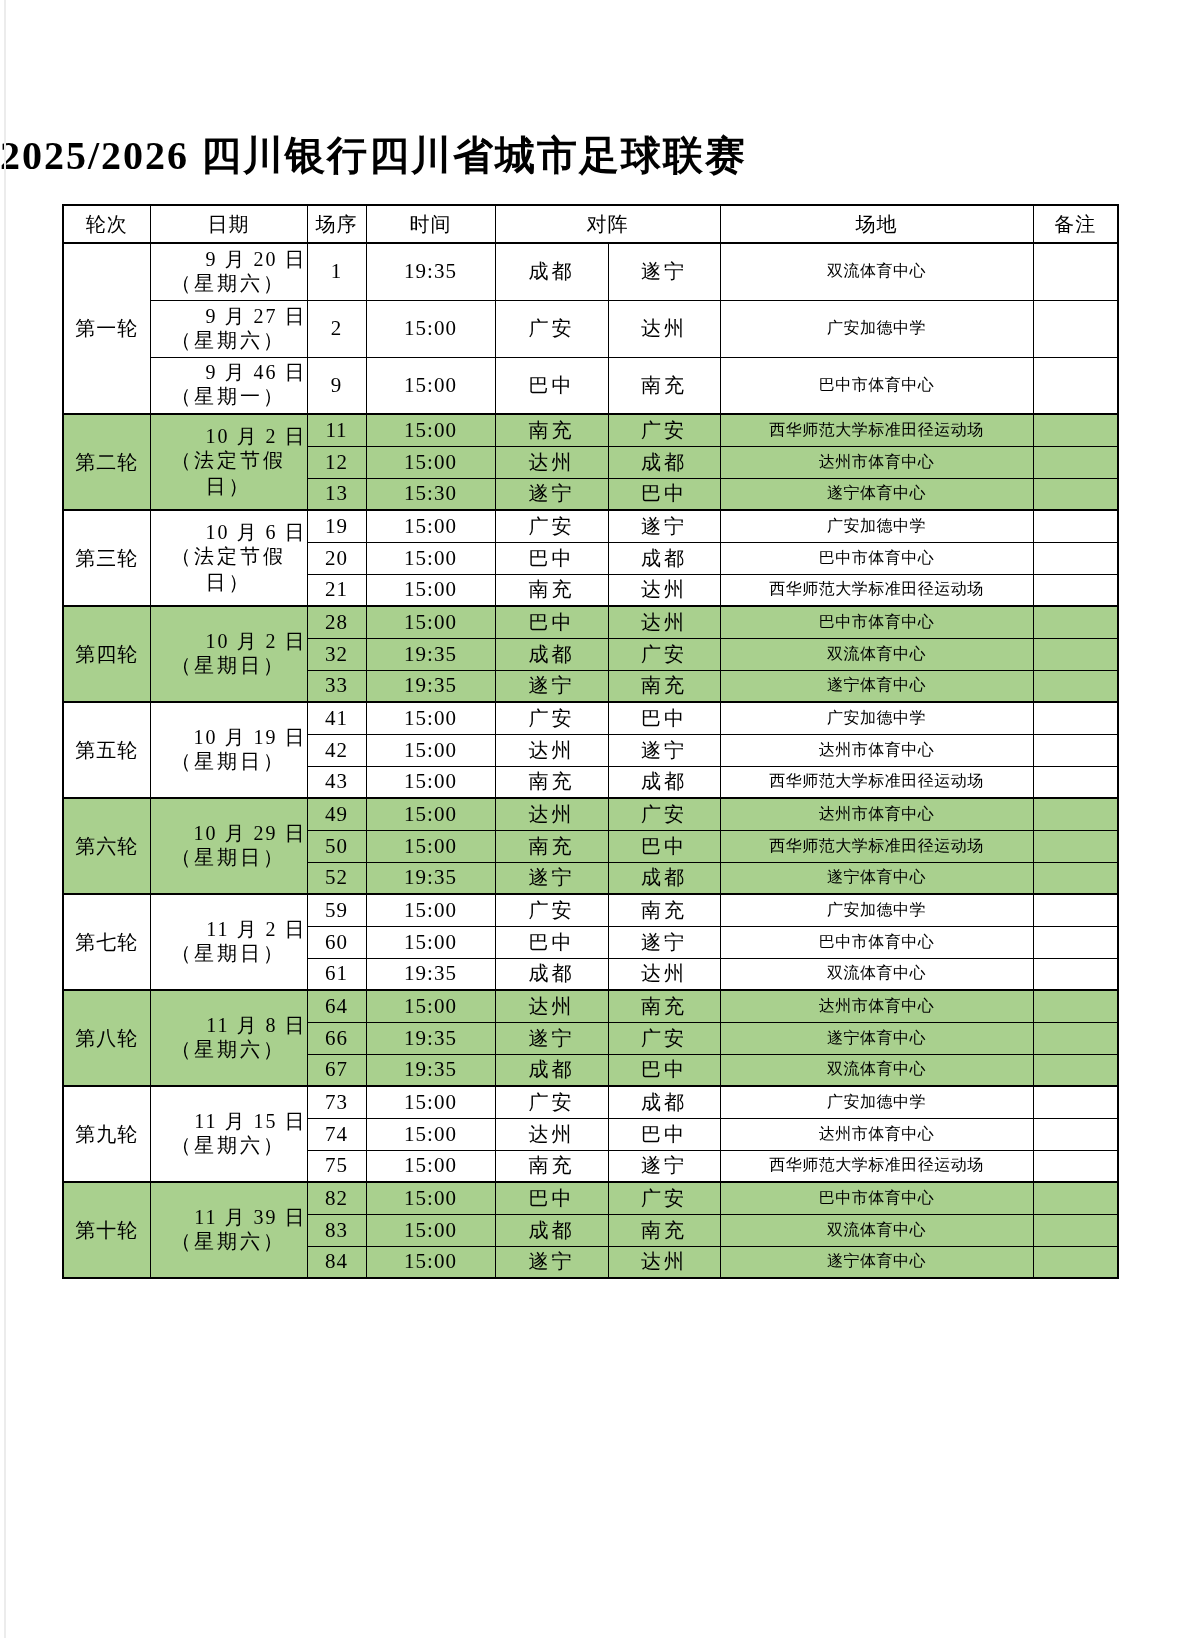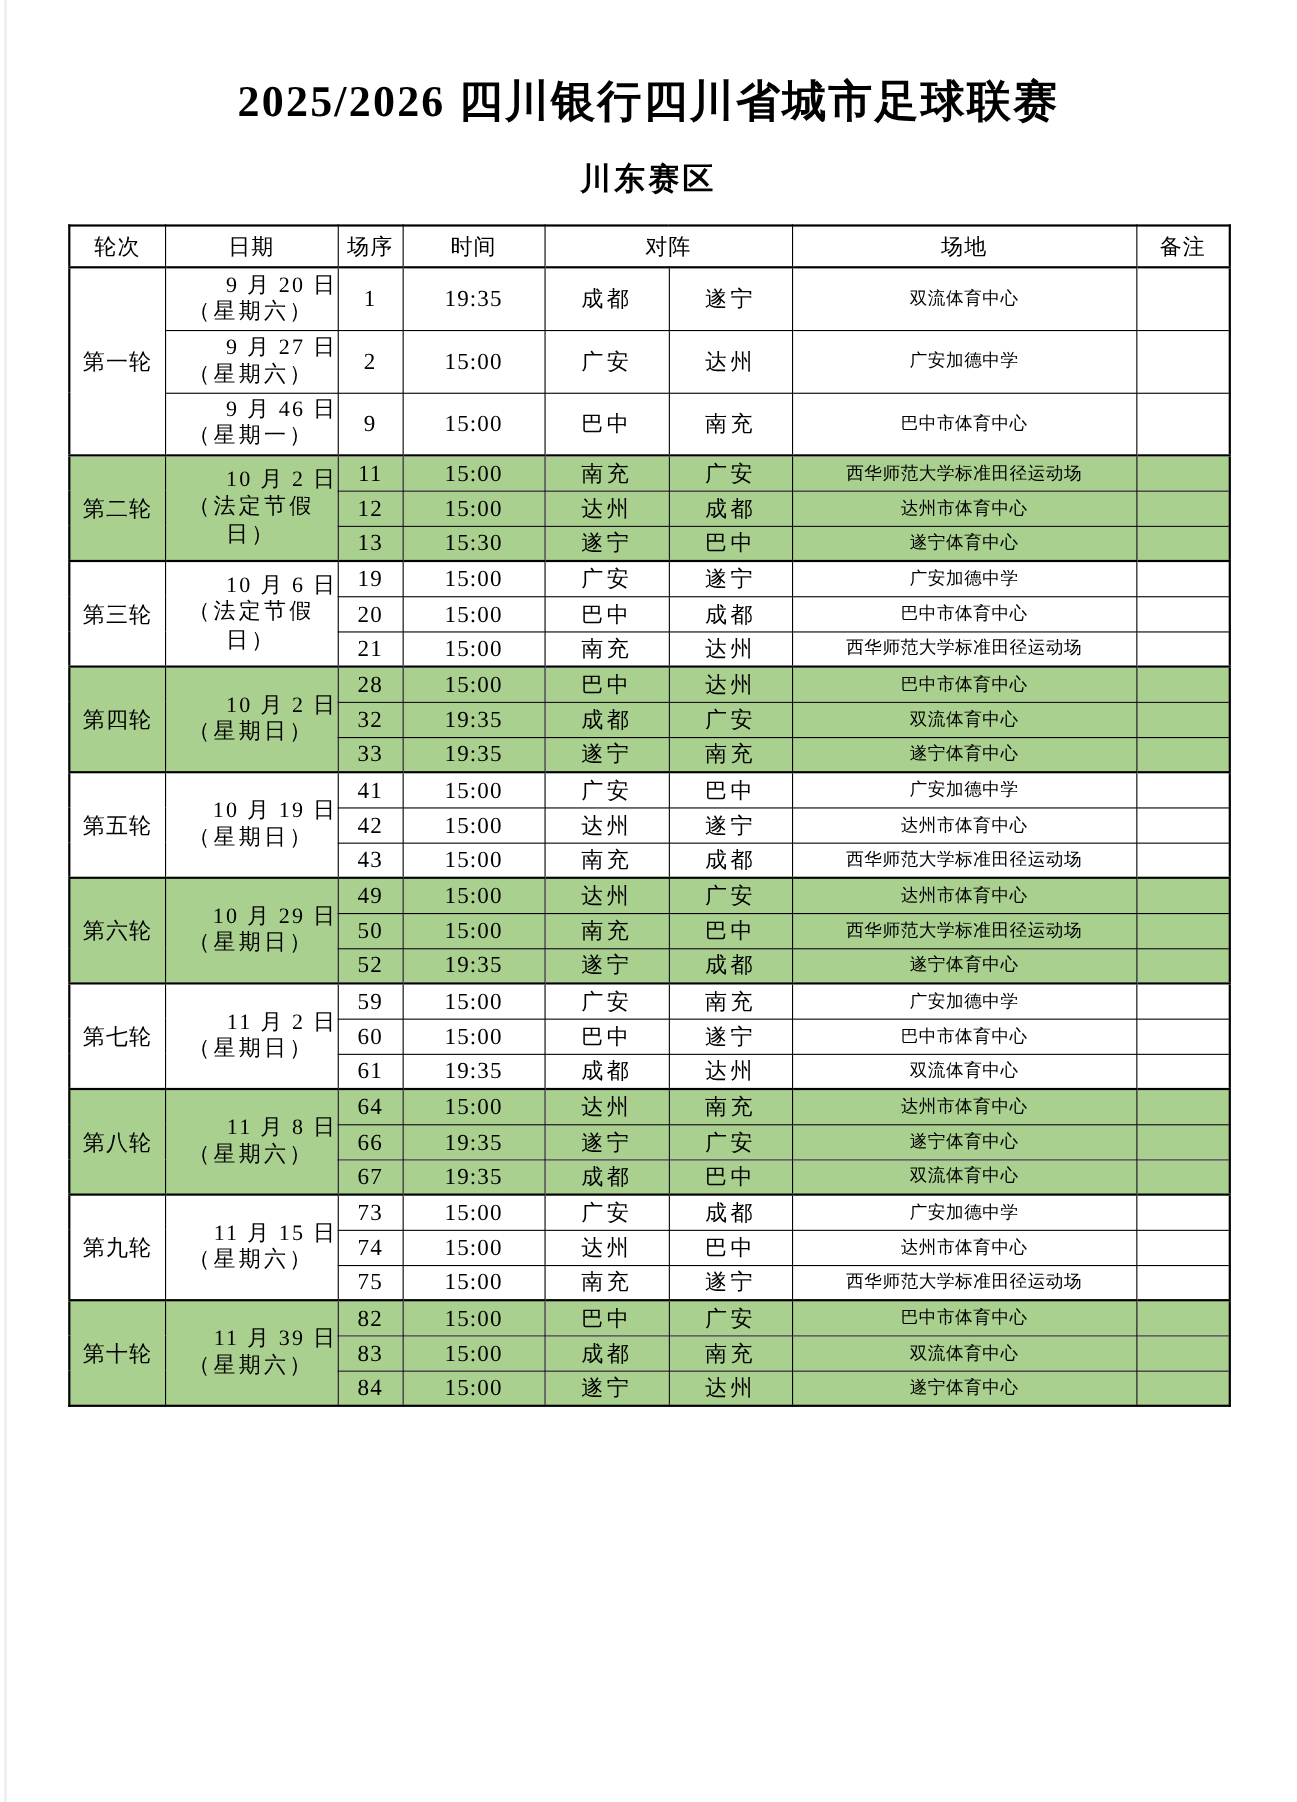--- a/index.html
+++ b/index.html
@@ -9,21 +9,21 @@
     font-family:"Liberation Serif","DejaVu Serif",serif;
     color:#000;
     position:relative;
     overflow:hidden;
   }
   
   .page-edge{
     position:absolute;left:4px;top:0;bottom:0;width:2px;
     background:#ececec;
   }
-  .title-block{ text-align:center; padding-top:66px; }
+  .title-block{ padding-top:106px;margin-top:24px; }
   .title-line{
     font-weight:bold;
     font-size:40px;
     line-height:52px;
     letter-spacing:2px;
   }
   .title-line2{ margin-top:8px; }
   .subtitle{
     font-weight:bold;
     font-size:28px;
@@ -63,21 +63,20 @@
   td.venue-cell{ font-size:16px; letter-spacing:0.5px; }
   td.team-cell{ letter-spacing:3px; }
 </style>
 </head>
 <body>
 
 <div class="page-edge"></div>
 
 <div class="title-block">
   <div class="title-line">2025/2026 四川银行四川省城市足球联赛</div>
-  <div class="subtitle">川东赛区</div>
 </div>
 
 <table class="schedule">
   <colgroup>
     <col style="width:87px">
       <col style="width:157px">
       <col style="width:59px">
       <col style="width:129px">
     <col style="width:113px">
       <col style="width:112px">

